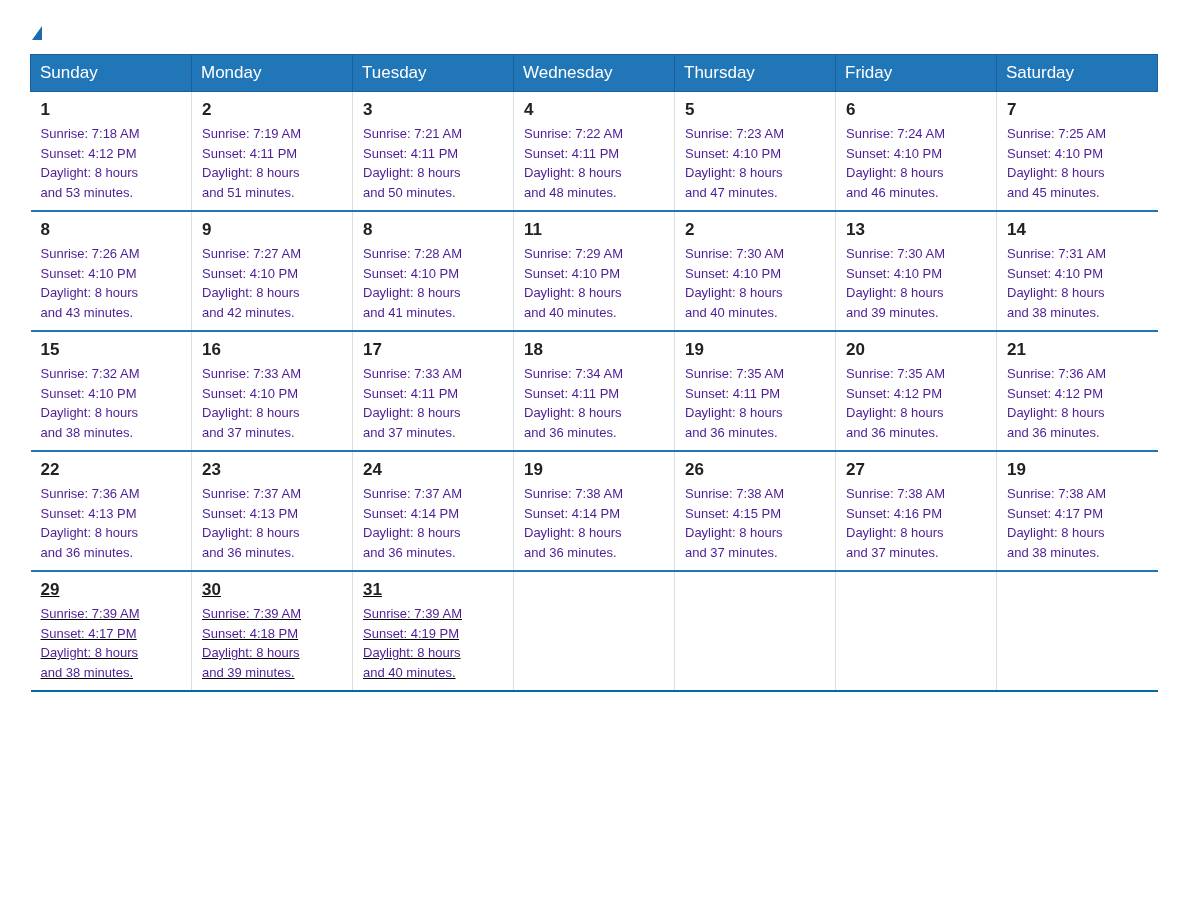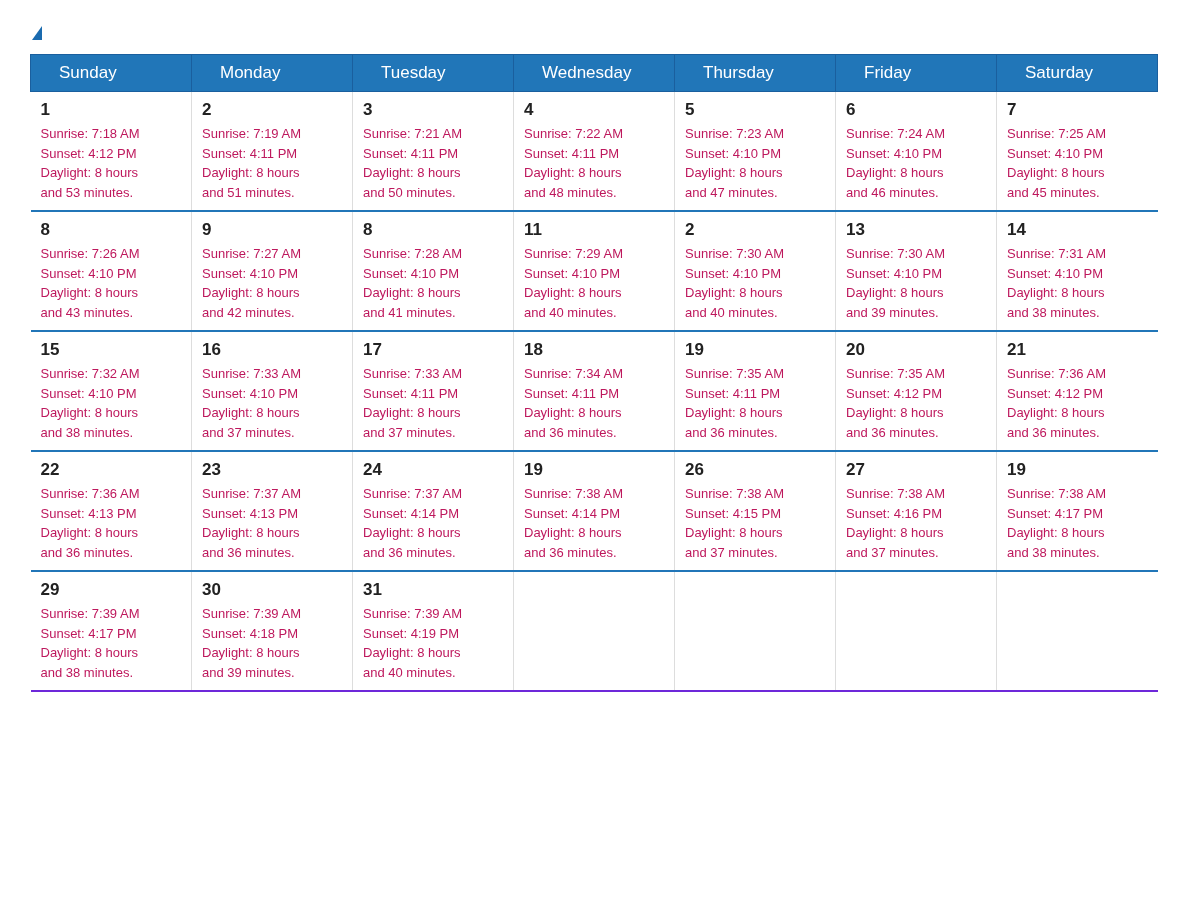--- a/index.html
+++ b/index.html
@@ -57,21 +57,21 @@
       border-collapse: collapse;
       margin-top: 8px;
     }
     thead tr {
       background-color: #2176b8;
     }
     thead th {
       color: #fff;
       font-size: 17px;
       font-weight: normal;
-      padding: 8px 28px;
+      padding: 8px 9px;
       text-align: left;
       border: 1px solid #1a5f9e;
     }
     tbody tr {
       border-bottom: 2px solid #2176b8;
     }
     tbody td {
       vertical-align: top;
       padding: 8px 10px;
       font-size: 13.5px;
@@ -85,28 +85,29 @@
     }
     .day-number {
       font-size: 17px;
       font-weight: bold;
       color: #222;
       margin-bottom: 4px;
       display: block;
     }
     .day-info {
       font-size: 13px;
-      color: #be185d;
+      color: #4c1d95;
       line-height: 1.5;
     }
     .empty-cell {
       background: #fff;
     }
     tbody tr:last-child {
-      border-bottom: 2px solid #6d28d9;
+      border-bottom: 2px solid #0369a1;
+      text-decoration: underline;
     }
   </style>
 </head>
 <body>
 
 <div class="header-area">
   <div class="logo">
     <div>
       <span class="logo-general"></span><span class="logo-triangle"></span>
     </div>

